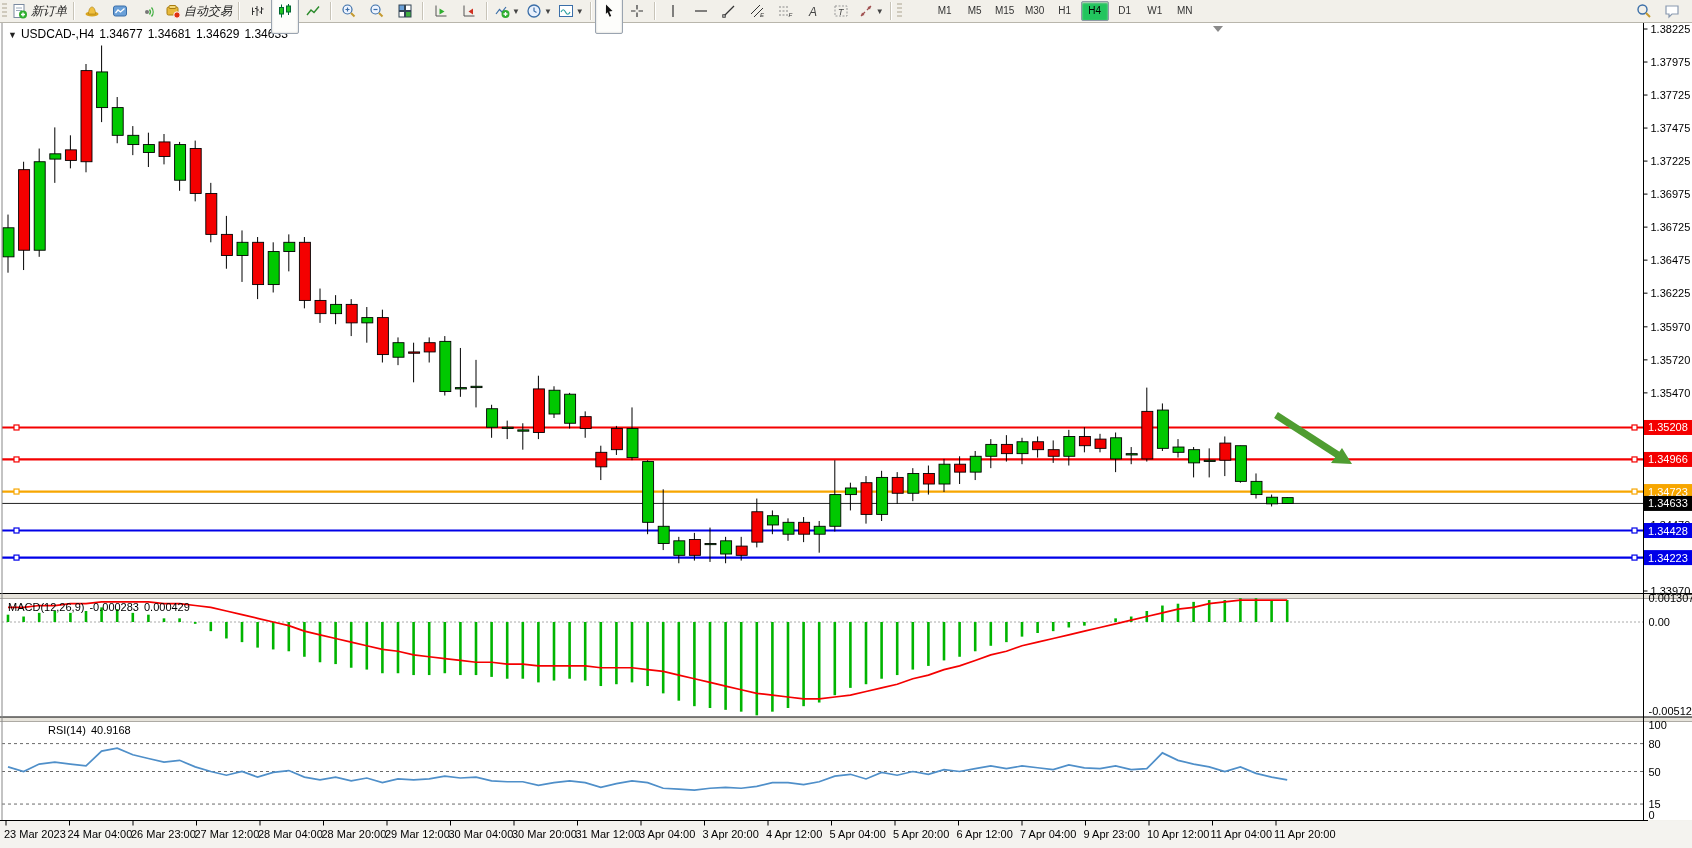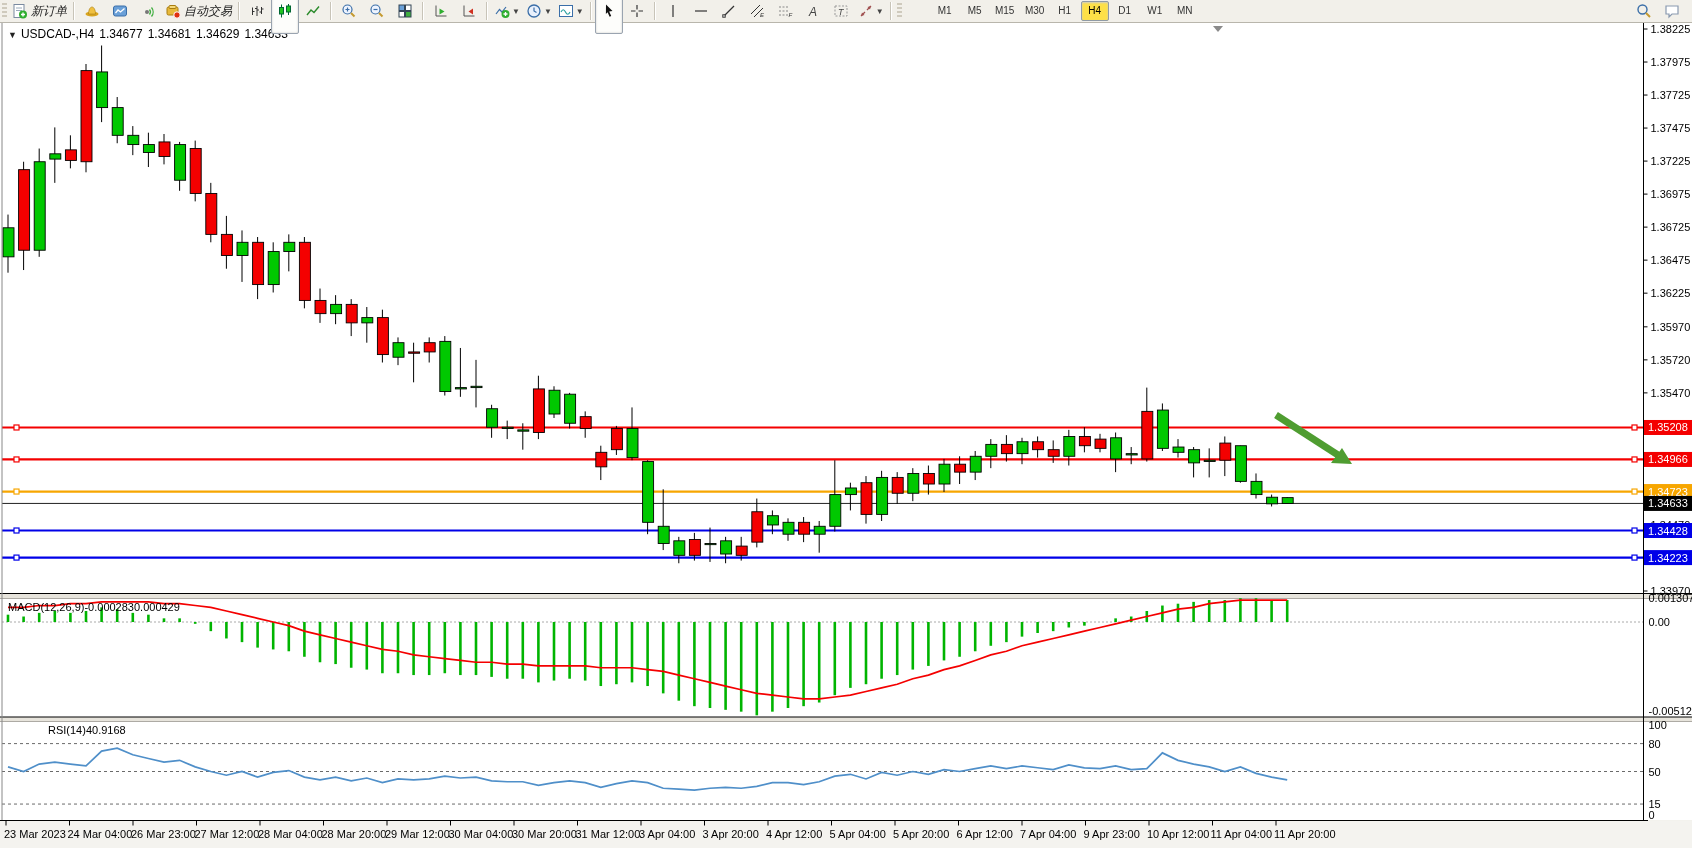--- a/index.html
+++ b/index.html
@@ -9,32 +9,32 @@
     border-bottom:1px solid #b9b6ac;display:flex;align-items:center;white-space:nowrap;z-index:5;}
   .grip{width:5px;height:16px;margin:0 2px;background:repeating-linear-gradient(180deg,#cfcabd 0 2px,#f2f0ea 2px 4px);}
   .tbsep{width:1px;height:18px;background:#c8c4b8;border-right:1px solid #fff;margin:0 3px;}
   .tbbtn{height:20px;min-width:22px;display:flex;align-items:center;justify-content:center;
     padding:12px 2px;border:1px solid transparent;border-radius:2px;cursor:pointer;font-style:italic;}
   .tbbtn.active{border-color:#9aa4b0;background:#fdfdfb;box-shadow:inset 0 0 2px #c6c6c0;}
   .tbbtn .cap{font-size:12px;margin-left:3px;color:#222;}
   .caret{font-size:8px;color:#444;margin-left:2px;}
   .tfbtn{height:18px;min-width:26px;text-align:center;font-size:10px;color:#333;
     line-height:18px;border:1px solid transparent;border-radius:2px;cursor:pointer;margin:0 1px;}
-  .tfbtn.active{background:#fde047;border-color:#8f9aa6;box-shadow:inset 0 1px 2px #cfcfc8;color:#000;}
+  .tfbtn.active{background:#22c55e;border-color:#8f9aa6;box-shadow:inset 0 1px 2px #cfcfc8;color:#000;}
   #tb-right{position:absolute;right:6px;top:0;height:22px;display:flex;align-items:center;}
   #chat-badge{position:relative;}
   #chat-badge .badge{position:absolute;right:-7px;top:-4px;background:#e03010;color:#fff;
     border-radius:8px;font-size:10px;font-weight:bold;padding:0 4px;height:13px;line-height:13px;border:1px solid #fff;}
   
   #chartwrap{position:absolute;left:0;top:23px;width:1692px;height:825px;}
   #overlay-title{position:absolute;left:8px;top:4px;font-size:12px;color:#000;z-index:3;text-align:right;}
   #overlay-title .tri{font-size:9px;color:#222;margin-right:4px;}
   #overlay-title span{margin-right:5px;}
   .ind-label{position:absolute;left:8px;font-size:11px;color:#000;z-index:3;}
-  .ind-label span{}
+  .ind-label span{margin-right:5px;}
   #macd-label{top:578px;}
   #rsi-label{top:701px;padding-left:40px;}
   svg text{font-family:"Liberation Sans","DejaVu Sans",sans-serif;}
 </style>
 </head>
 <body>
 
 <div id="toolbar">
     <div class="grip"></div>
     <div class="tbbtn">

